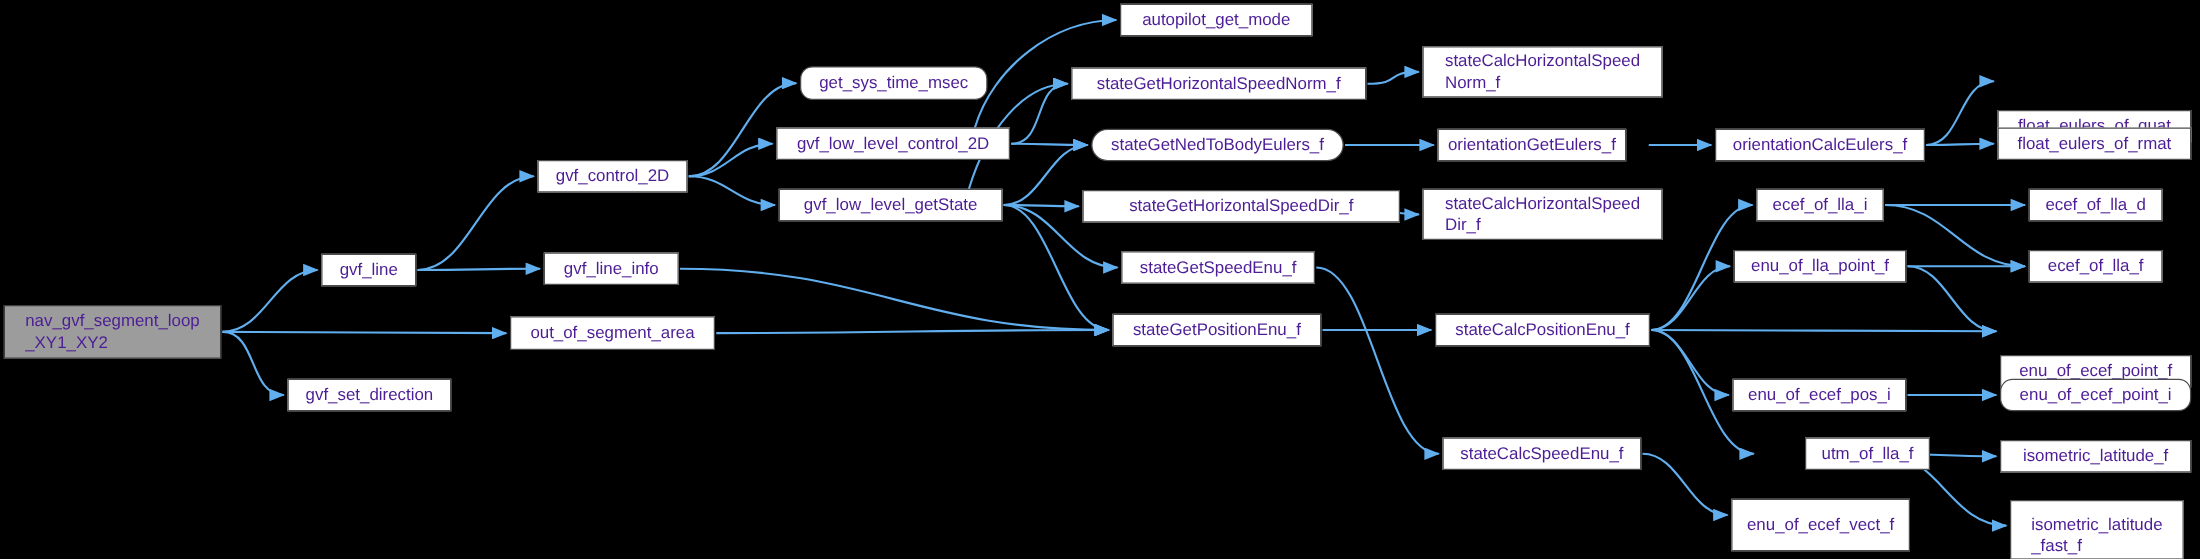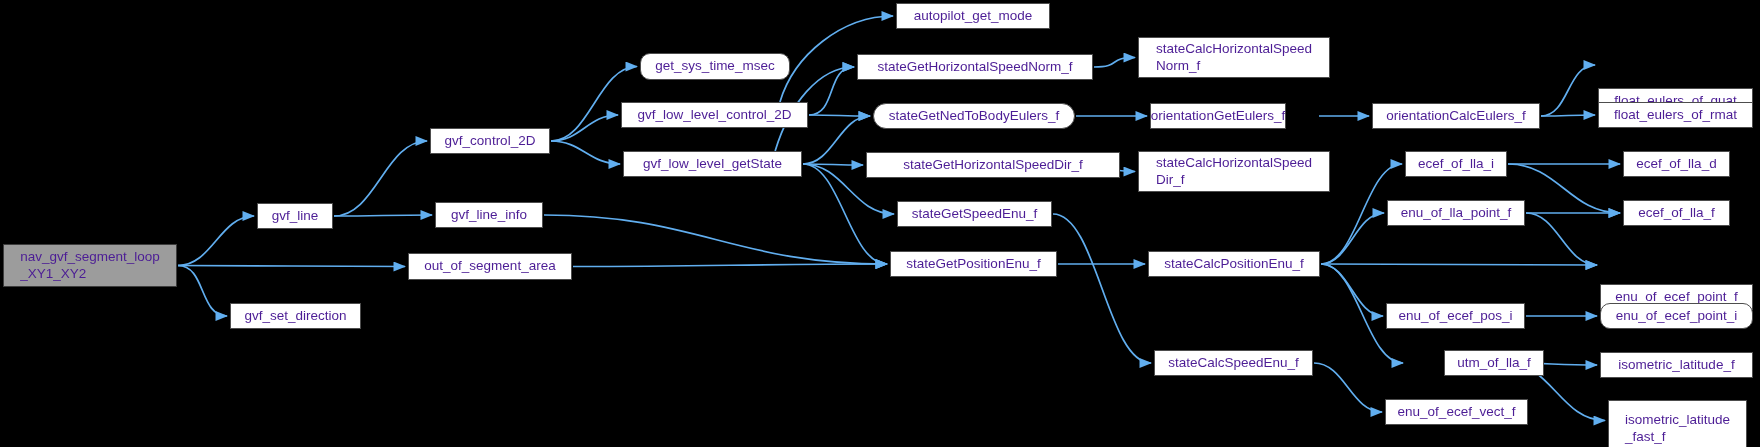--- a/index.html
+++ b/index.html
@@ -77,31 +77,31 @@
       <div class="node" style="left: 621px; top: 102px; width: 187px; height: 26px;">gvf_low_level_control_2D</div>
       <div class="node" style="left: 623px; top: 151px; width: 179px; height: 26px;">gvf_low_level_getState</div>
       <div class="node" style="left: 896px; top: 3px; width: 154px; height: 26px;">autopilot_get_mode</div>
       <div class="node" style="left: 857px; top: 54px; width: 236px; height: 26px;">stateGetHorizontalSpeedNorm_f</div>
       <div class="node" style="left: 873px; top: 103px; width: 202px; height: 26px; border-radius: 13px;">stateGetNedToBodyEulers_f</div>
       <div class="node" style="left: 866px; top: 152px; width: 254px; height: 26px;">stateGetHorizontalSpeedDir_f</div>
       <div class="node" style="left: 897px; top: 201px; width: 155px; height: 26px;">stateGetSpeedEnu_f</div>
       <div class="node" style="left: 890px; top: 251px; width: 167px; height: 26px;">stateGetPositionEnu_f</div>
       <div class="node" style="left: 1138px; top: 37px; width: 192px; height: 41px;">stateCalcHorizontalSpeed
 Norm_f</div>
-      <div class="node" style="left: 1150px; top: 103px; width: 136px; height: 26px;">orientationGetEulers_f</div>
+      <div class="node" style="left: 1150px; top: 103px; width: 151px; height: 26px;">orientationGetEulers_f</div>
       <div class="node" style="left: 1138px; top: 151px; width: 192px; height: 41px;">stateCalcHorizontalSpeed
 Dir_f</div>
       <div class="node" style="left: 1148px; top: 251px; width: 172px; height: 26px;">stateCalcPositionEnu_f</div>
       <div class="node" style="left: 1154px; top: 350px; width: 159px; height: 26px;">stateCalcSpeedEnu_f</div>
       <div class="node" style="left: 1372px; top: 103px; width: 168px; height: 26px;">orientationCalcEulers_f</div>
       <div class="node" style="left: 1405px; top: 151px; width: 102px; height: 26px;">ecef_of_lla_i</div>
       <div class="node" style="left: 1387px; top: 200px; width: 138px; height: 26px;">enu_of_lla_point_f</div>
       <div class="node" style="left: 1386px; top: 303px; width: 139px; height: 26px;">enu_of_ecef_pos_i</div>
       <div class="node" style="left: 1406px; top: 350px; width: 100px; height: 26px; margin-left: 38px;">utm_of_lla_f</div>
-      <div class="node" style="left: 1385px; top: 399px; width: 143px; height: 26px;">enu_of_ecef_vect_f</div>
+      <div class="node" style="left: 1385px; top: 399px; width: 143px; height: 42px;">enu_of_ecef_vect_f</div>
       <div class="node" style="left: 1598px; top: 52px; width: 155px; height: 26px; margin-top: 36px;">float_eulers_of_quat</div>
       <div class="node" style="left: 1598px; top: 102px; width: 155px; height: 26px;">float_eulers_of_rmat</div>
       <div class="node" style="left: 1623px; top: 151px; width: 107px; height: 26px;">ecef_of_lla_d</div>
       <div class="node" style="left: 1623px; top: 200px; width: 107px; height: 26px;">ecef_of_lla_f</div>
       <div class="node" style="left: 1600px; top: 252px; width: 153px; height: 26px; margin-top: 32px;">enu_of_ecef_point_f</div>
       <div class="node" style="left: 1600px; top: 303px; width: 153px; height: 26px; border-radius: 10px;">enu_of_ecef_point_i</div>
       <div class="node" style="left: 1600px; top: 352px; width: 153px; height: 26px;">isometric_latitude_f</div>
       <div class="node" style="left: 1608px; top: 400px; width: 139px; height: 57px;">isometric_latitude
 _fast_f</div>
     </div>

